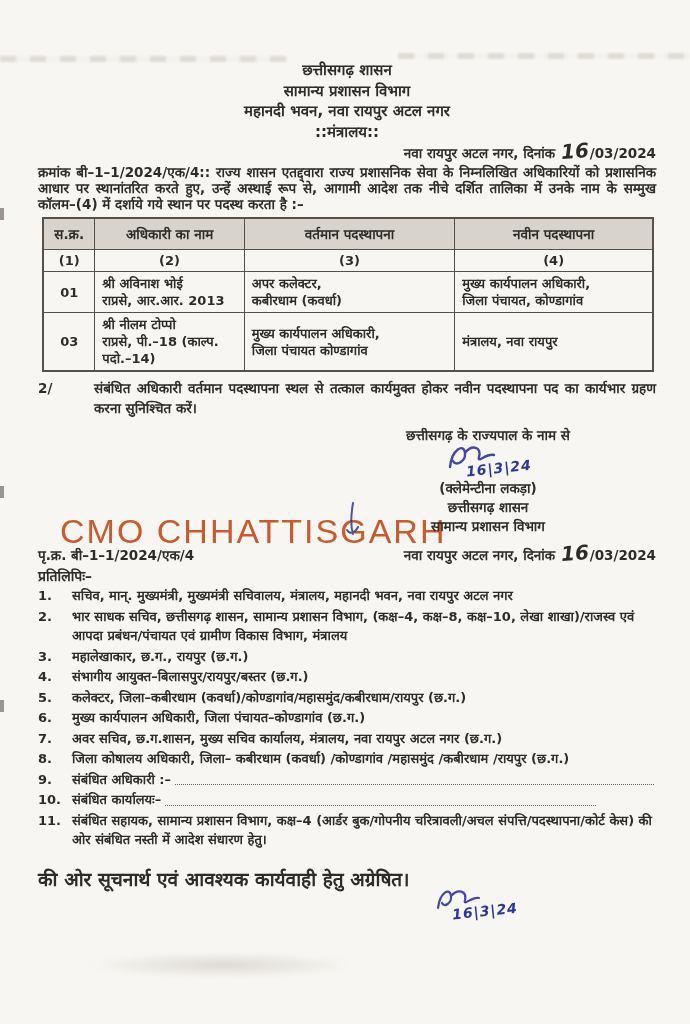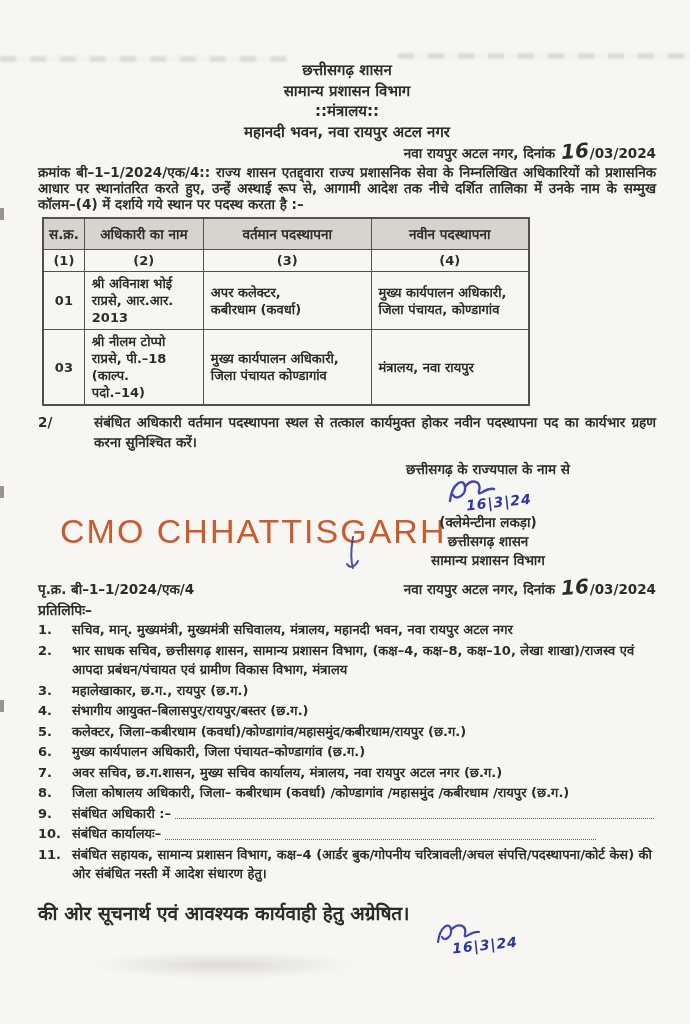--- a/index.html
+++ b/index.html
@@ -28,21 +28,21 @@
   }
   
   .hdr{text-align:center; font-weight:700; font-size:15px; line-height:20.5px;}
   .order-title{ text-align:center; font-weight:700; font-size:16px; margin-top:13px; letter-spacing:1px;}
   .order-title .u{text-decoration:underline; text-underline-offset:3px; margin:0 2px;}
   .dateline{ text-align:right; font-weight:700; font-size:13.5px; margin-top:2px; white-space:nowrap;}
   .hand-day{ display:inline-block; font-size:20px; font-style:italic; font-weight:600; transform:rotate(-4deg); margin:0 1px; line-height:12px;}
   
   .body-para{ font-size:13.5px; font-weight:600; line-height:16px; text-align:justify; margin-top:2px;}
   
-  table.order{ border-collapse:collapse; width:488px; margin-left:4px; margin-top:5px; table-layout:fixed;}
+  table.order{ border-collapse:collapse; width:612px; margin-left:4px; margin-top:5px; table-layout:fixed;}
   table.order,table.order td,table.order th{ border:1.6px solid #55504a;}
   table.order{border-width:2px;}
   table.order th{ background:#d8d4cd; font-size:13.5px; font-weight:700; padding:6px 4px;}
   table.order td{ font-size:13px; font-weight:600; line-height:17px; padding:3px 7px; vertical-align:middle; white-space:pre-line;}
   td.num,th.num{text-align:center;}
   tr.colnums td{ text-align:center; padding:2px; font-weight:600;}
   
   .para2{ display:flex; font-size:13.5px; font-weight:600; line-height:20px; margin-top:6px; text-align:justify;}
   .para2 .lbl{ width:56px; flex:none;}
   
@@ -77,22 +77,22 @@
   <div class="smudge"></div>
   <div class="edge-mark" style="top:208px;"></div>
   <div class="edge-mark" style="top:486px;"></div>
   <div class="edge-mark" style="top:700px;"></div>
 
   <div class="watermark">CMO CHHATTISGARH</div>
 
   <div class="hdr">
     <div>छत्तीसगढ़ शासन</div>
     <div>सामान्य प्रशासन विभाग</div>
+    <div>महानदी भवन, नवा रायपुर अटल नगर</div>
     <div>::मंत्रालय::</div>
-    <div>महानदी भवन, नवा रायपुर अटल नगर</div>
   </div>
 
 
   <div class="dateline">
     <span>नवा रायपुर अटल नगर, दिनांक</span>
     <span class="hand-day">16</span><span>/03/2024</span>
   </div>
 
   <div class="body-para">क्रमांक बी–1–1/2024/एक/4:: राज्य शासन एतद्द्वारा राज्य प्रशासनिक सेवा के निम्नलिखित अधिकारियों को प्रशासनिक आधार पर स्थानांतरित करते हुए, उन्हें अस्थाई रूप से, आगामी आदेश तक नीचे दर्शित तालिका में उनके नाम के सम्मुख कॉलम–(4) में दर्शाये गये स्थान पर पदस्थ करता है :–</div>
 

